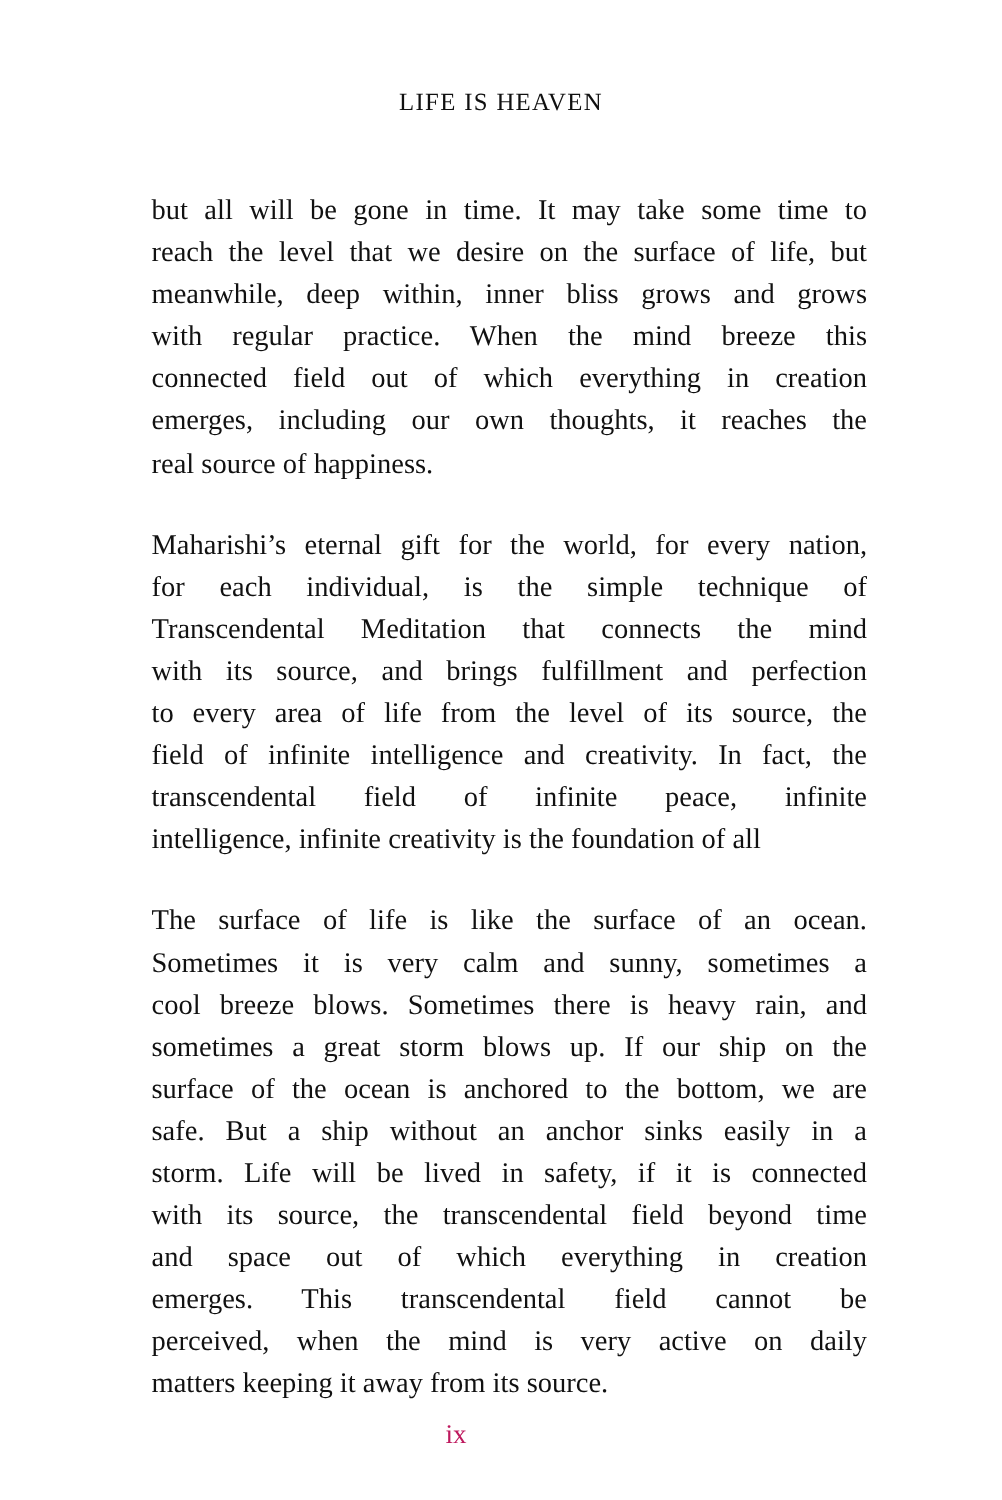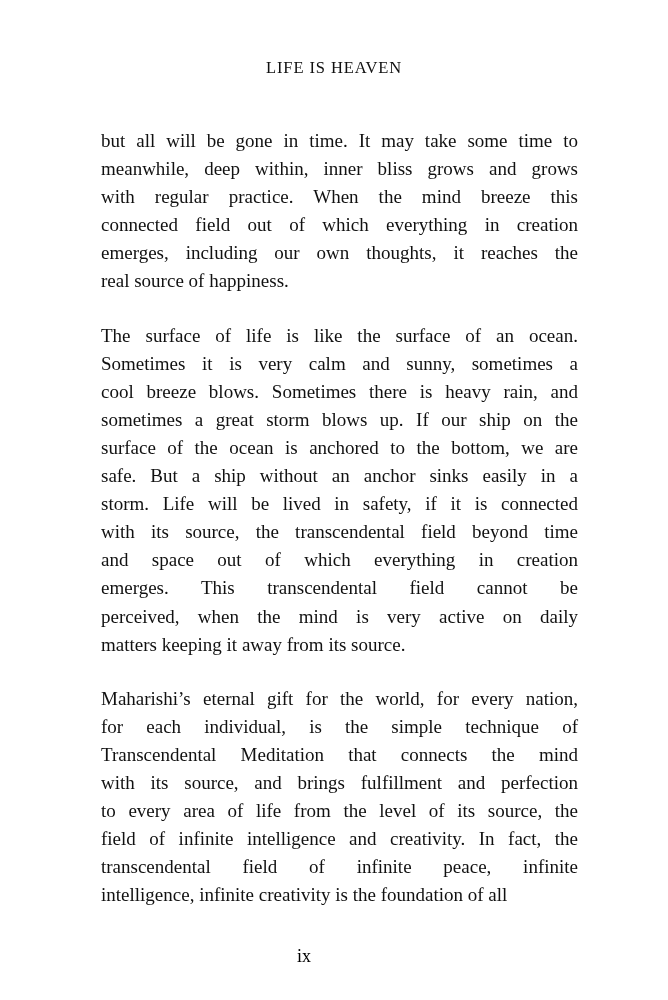--- a/index.html
+++ b/index.html
@@ -57,60 +57,61 @@
     text-align: right;
     text-align-last: left;
   }
   .folio {
     position: absolute;
     top: 946px;
     left: 0;
     width: 608px;
     text-align: center;
     font-size: 18px;
-    color: #000000;
+    color: #be185d;
   }
 </style>
 </head>
 <body>
 
 <div class="page">
 
   <div class="running-head">LIFE IS HEAVEN</div>
 
   <div class="text-block">
       <p class="para">
         <span class="ln">but all will be gone in time. It may take some time to</span>
+        <span class="ln">reach the level that we desire on the surface of life, but</span>
         <span class="ln">meanwhile, deep within, inner bliss grows and grows</span>
         <span class="ln">with regular practice. When the mind breeze this</span>
         <span class="ln">connected field out of which everything in creation</span>
         <span class="ln">emerges, including our own thoughts, it reaches the</span>
         <span class="ln last">real source of happiness.</span>
+      </p>
+      <p class="para">
+        <span class="ln">Maharishi’s eternal gift for the world, for every nation,</span>
+        <span class="ln">for each individual, is the simple technique of</span>
+        <span class="ln">Transcendental Meditation that connects the mind</span>
+        <span class="ln">with its source, and brings fulfillment and perfection</span>
+        <span class="ln">to every area of life from the level of its source, the</span>
+        <span class="ln">field of infinite intelligence and creativity. In fact, the</span>
+        <span class="ln">transcendental field of infinite peace, infinite</span>
+        <span class="ln last">intelligence, infinite creativity is the foundation of all</span>
       </p>
       <p class="para">
         <span class="ln">The surface of life is like the surface of an ocean.</span>
         <span class="ln">Sometimes it is very calm and sunny, sometimes a</span>
         <span class="ln">cool breeze blows. Sometimes there is heavy rain, and</span>
         <span class="ln">sometimes a great storm blows up. If our ship on the</span>
         <span class="ln">surface of the ocean is anchored to the bottom, we are</span>
         <span class="ln">safe. But a ship without an anchor sinks easily in a</span>
         <span class="ln">storm. Life will be lived in safety, if it is connected</span>
         <span class="ln">with its source, the transcendental field beyond time</span>
         <span class="ln">and space out of which everything in creation</span>
         <span class="ln">emerges. This transcendental field cannot be</span>
         <span class="ln">perceived, when the mind is very active on daily</span>
         <span class="ln last">matters keeping it away from its source.</span>
       </p>
-      <p class="para">
-        <span class="ln">Maharishi’s eternal gift for the world, for every nation,</span>
-        <span class="ln">for each individual, is the simple technique of</span>
-        <span class="ln">Transcendental Meditation that connects the mind</span>
-        <span class="ln">with its source, and brings fulfillment and perfection</span>
-        <span class="ln">to every area of life from the level of its source, the</span>
-        <span class="ln">field of infinite intelligence and creativity. In fact, the</span>
-        <span class="ln">transcendental field of infinite peace, infinite</span>
-        <span class="ln last">intelligence, infinite creativity is the foundation of all</span>
-      </p>
     </div>
 
   <div class="folio">ix</div>
 
 </div>
 
 </body></html>

